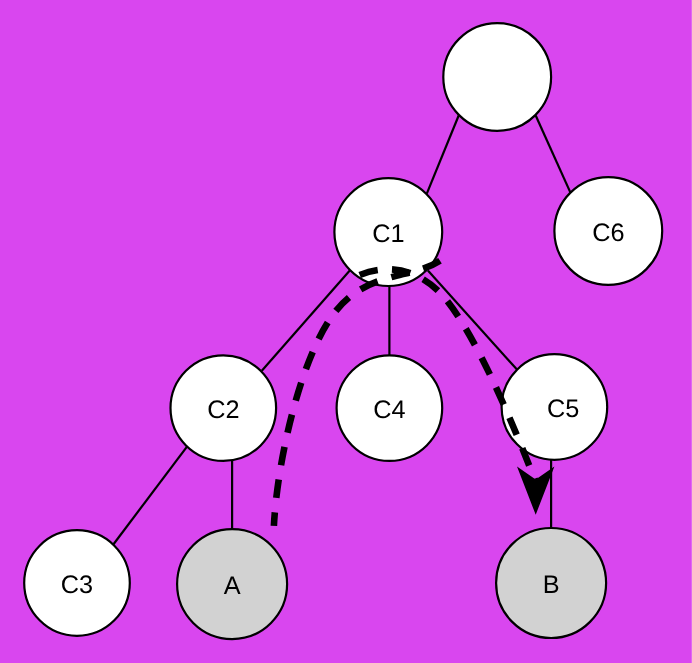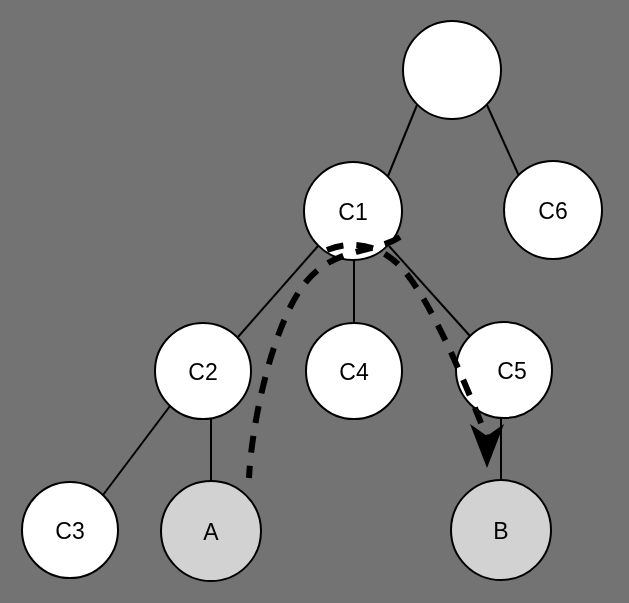--- a/index.html
+++ b/index.html
@@ -10,21 +10,21 @@
   body {
     width: 629px;
     height: 603px;
     font-family: "Liberation Sans", sans-serif;
     overflow: hidden;
   }
   #diagram-root {
     position: relative;
     width: 629px;
     height: 603px;
-    background: #737373;
+    background: #d946ef;
   }
   svg#tree-svg {
     display: block;
     width: 629px;
     height: 603px;
   }
   .node-circle {
     stroke: #000000;
     stroke-width: 2;
   }

